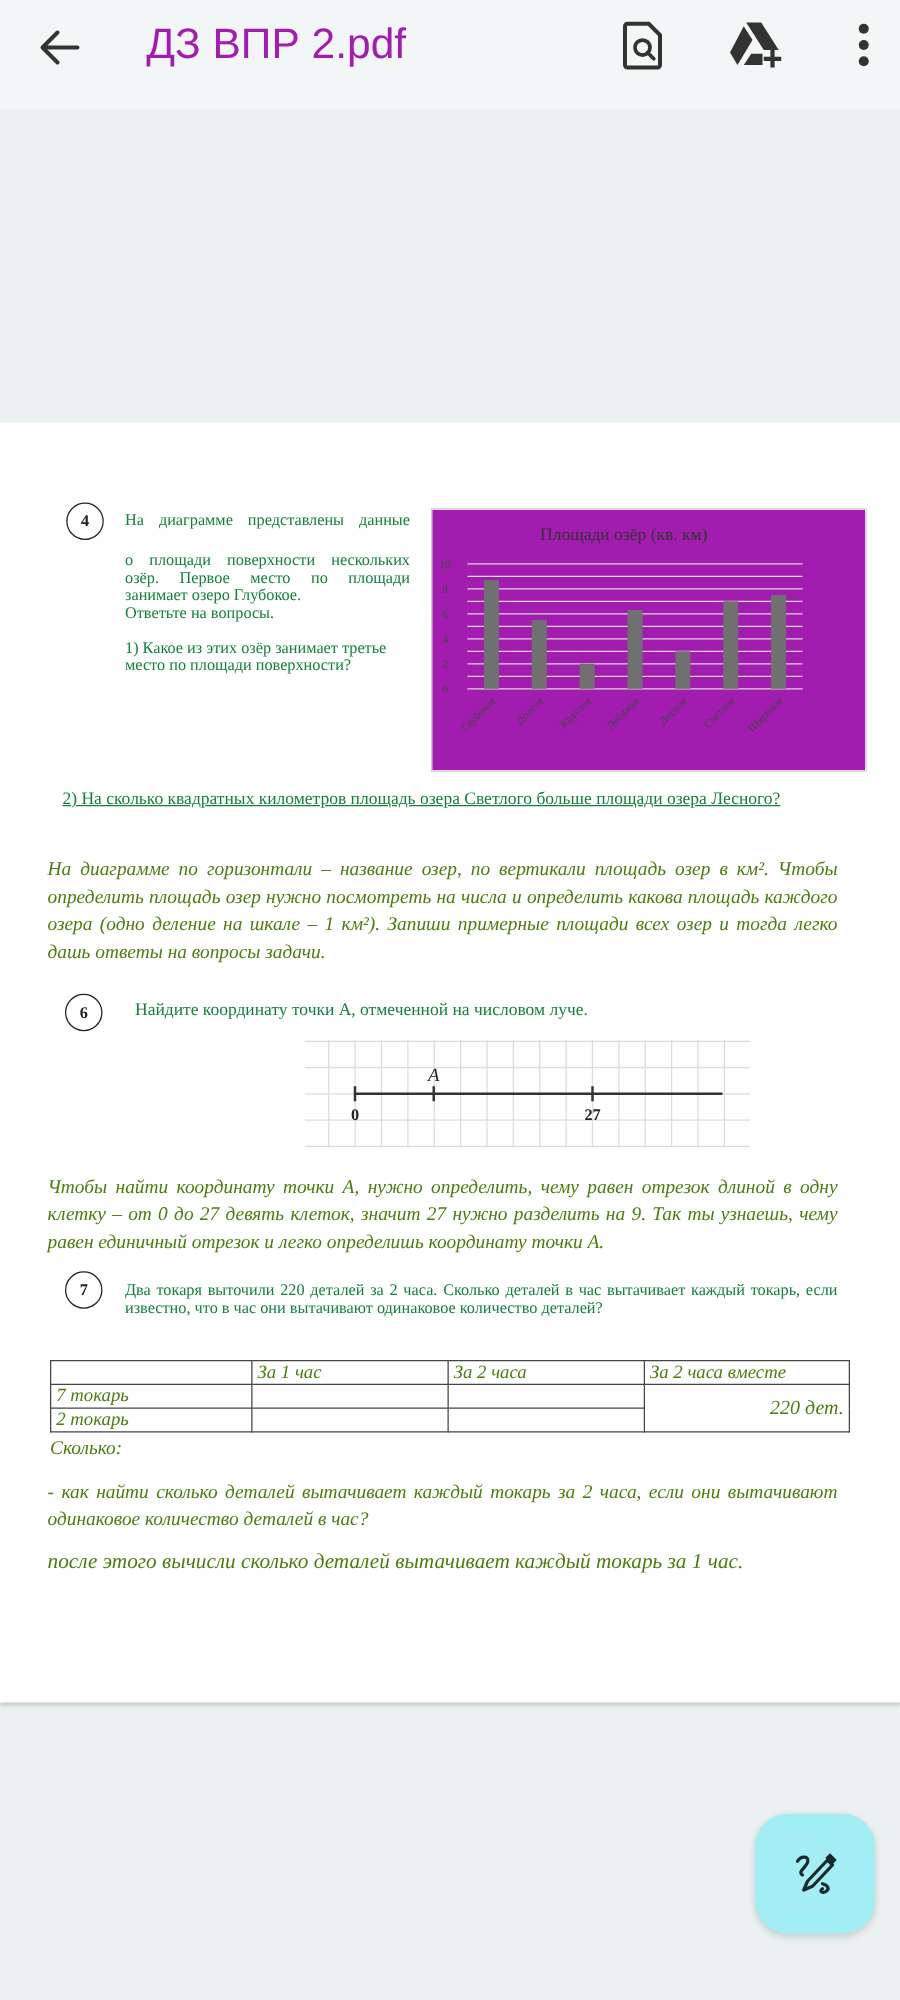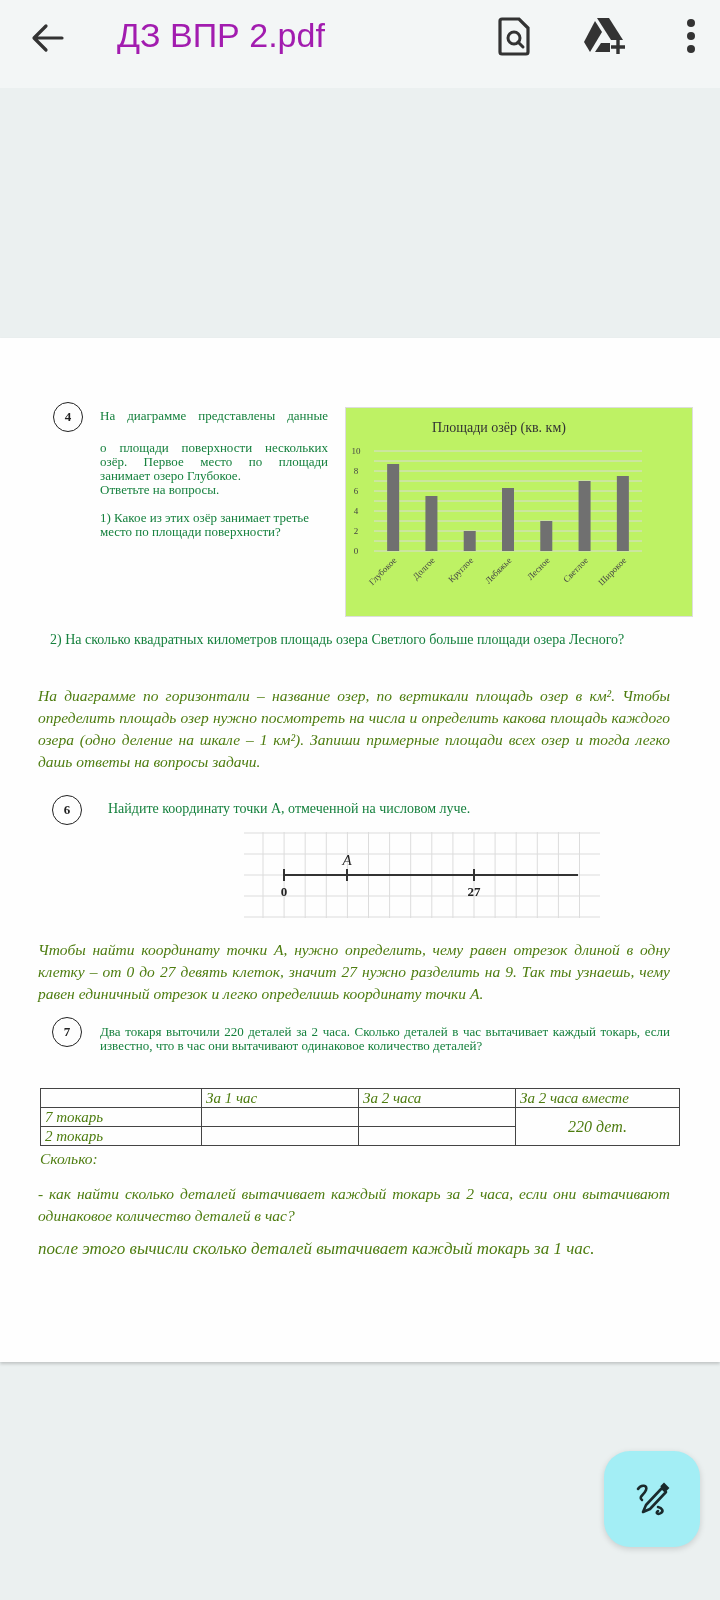--- a/index.html
+++ b/index.html
@@ -22,21 +22,21 @@
     position:absolute; left:0; top:338px; width:720px; height:1024px; background:#fefefe;
     box-shadow:0 2px 3px rgba(0,0,0,0.18);
   }
   .abs { position:absolute; }
   .circle-num {
     position:absolute; width:28px; height:28px; border:1.5px solid #222; border-radius:50%;
     font-weight:bold; font-size:13px; display:flex; align-items:center; justify-content:center; color:#222;
   }
   .ptext { color:#15803d; font-size:13px; line-height:14px; text-align:justify; }
   .red { color:#4d7c0f; font-style:italic; }
-  .chart-box { position:absolute; left:345px; top:69px; width:346px; height:208px; border:1px solid #ddd; background:#bef264; }
+  .chart-box { position:absolute; left:345px; top:69px; width:346px; height:208px; border:1px solid #ddd; background:#a21caf; }
   table.tok { border-collapse:collapse; position:absolute; left:40px; top:750px; width:640px; font-size:15px; }
   table.tok td { border:1.3px solid #444; padding:0 4px; height:18px; line-height:18px; }
   .fab {
     position:absolute; left:604px; top:1451px; width:96px; height:96px; background:#a3eef5;
     border-radius:26px; box-shadow:0 2px 6px rgba(0,0,0,0.15); display:flex; align-items:center; justify-content:center; cursor:pointer;
   }
 </style>
 </head>
 <body>
 
@@ -123,21 +123,21 @@
           <text x="89.42857142857143" y="153" text-anchor="end" transform="rotate(-45 89.42857142857143 153)">Долгое</text>
           <text x="127.71428571428571" y="153" text-anchor="end" transform="rotate(-45 127.71428571428571 153)">Круглое</text>
           <text x="166" y="153" text-anchor="end" transform="rotate(-45 166 153)">Лебяжье</text>
           <text x="204.28571428571428" y="153" text-anchor="end" transform="rotate(-45 204.28571428571428 153)">Лесное</text>
           <text x="242.57142857142856" y="153" text-anchor="end" transform="rotate(-45 242.57142857142856 153)">Светлое</text>
           <text x="280.8571428571429" y="153" text-anchor="end" transform="rotate(-45 280.8571428571429 153)">Широкое</text>
         </g>
     </svg>
   </div>
 
-  <div class="abs ptext" style="left:50px; top:293px; width:621px; font-size:14px; line-height:17px;">2) На сколько квадратных километров площадь озера Светлого больше площади озера Лесного?</div>
+  <div class="abs ptext" style="left:50px; top:293px; width:621px; font-size:14px; line-height:17px;text-decoration:underline;">2) На сколько квадратных километров площадь озера Светлого больше площади озера Лесного?</div>
 
   <div class="abs red" style="left:38px; top:347px; width:632px; font-size:15.5px; line-height:22px; text-align:justify;">На диаграмме по горизонтали – название озер, по вертикали площадь озер в км². Чтобы определить площадь озер нужно посмотреть на числа и определить какова площадь каждого озера (одно деление на шкале – 1 км²). Запиши примерные площади всех озер и тогда легко дашь ответы на вопросы задачи.</div>
 
   <div class="circle-num" style="left:52px; top:457px;">6</div>
   <div class="abs ptext" style="left:108px; top:464px; font-size:14px;">Найдите координату точки A, отмеченной на числовом луче.</div>
 
   <svg class="abs" style="left:244px; top:494px;" width="356" height="86" viewBox="0 0 356 86">
     <g id="ray-grid" stroke="#dcdcdc" stroke-width="1">
         <line x1="19" x2="19" y1="0" y2="86"></line>
         <line x1="40.1" x2="40.1" y1="0" y2="86"></line>
@@ -181,21 +181,21 @@
         <tr>
       <td class="red" style="width:152px;"></td>
       <td class="red" style="width:148px;">За 1 час</td>
       <td class="red" style="width:148px;">За 2 часа</td>
       <td class="red">За 2 часа вместе</td>
     </tr>
     <tr>
       <td class="red">7 токарь</td>
       <td></td>
       <td></td>
-      <td class="red" rowspan="2" style="text-align:center; font-size:16px;">220 дет.</td>
+      <td class="red" rowspan="2" style="text-align:right; font-size:16px;">220 дет.</td>
     </tr>
     <tr>
       <td class="red">2 токарь</td>
       <td></td>
       <td></td>
     </tr>
   </tbody>
     </table>
 
   <div class="abs red" style="left:40px; top:812px; font-size:15.5px;">Сколько:</div>

